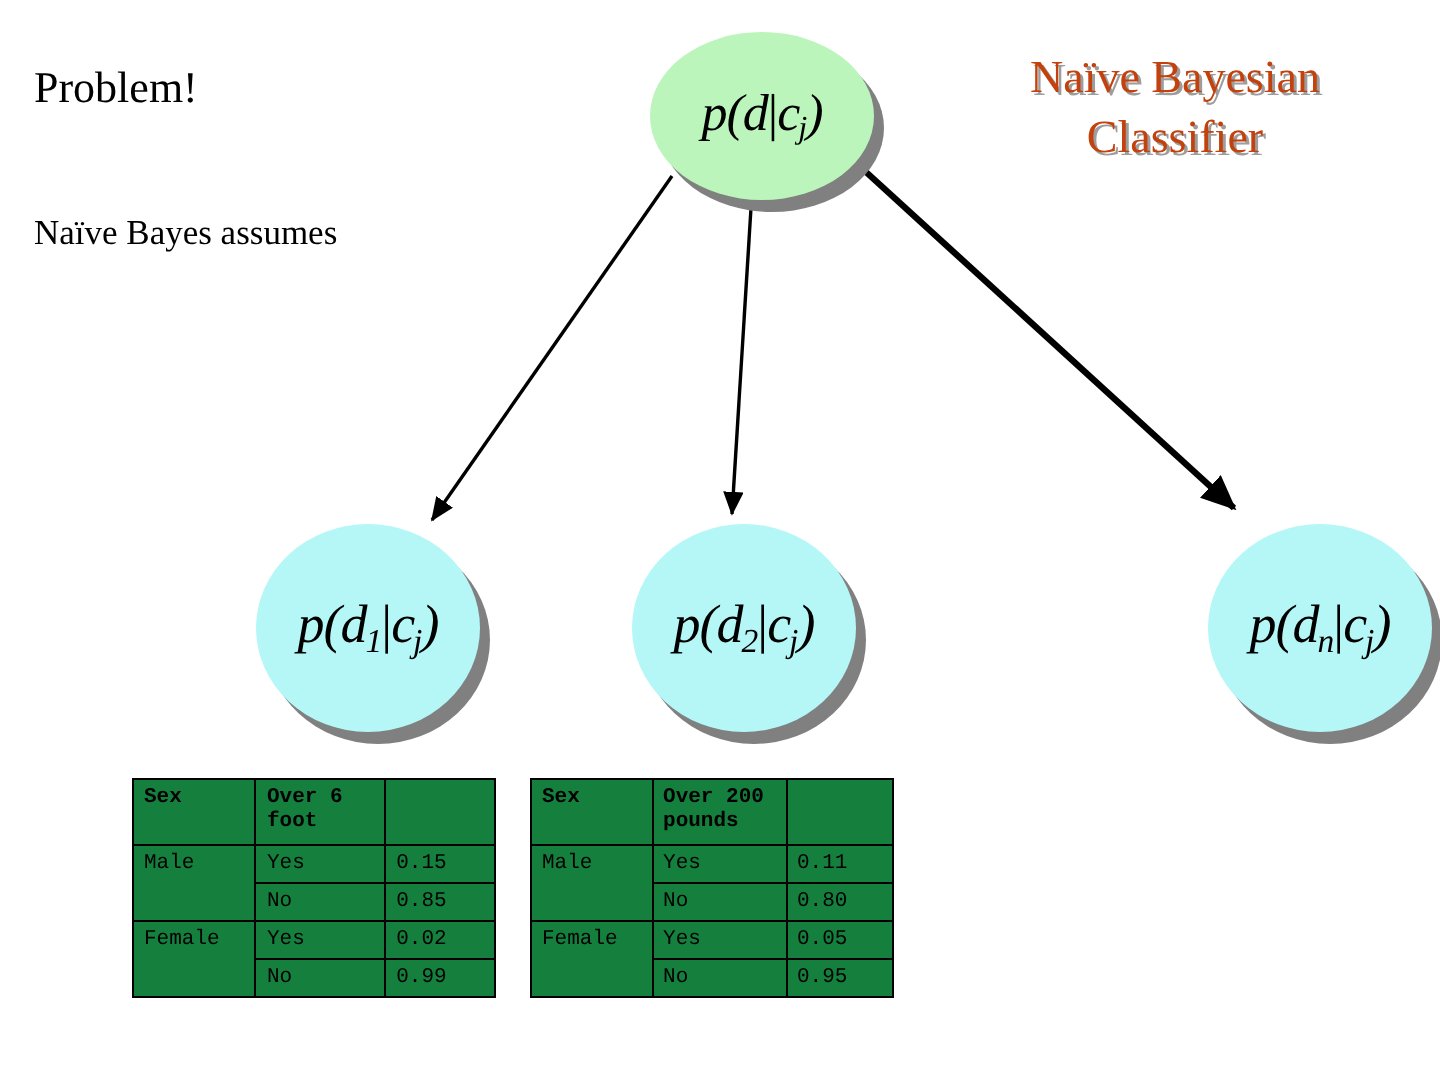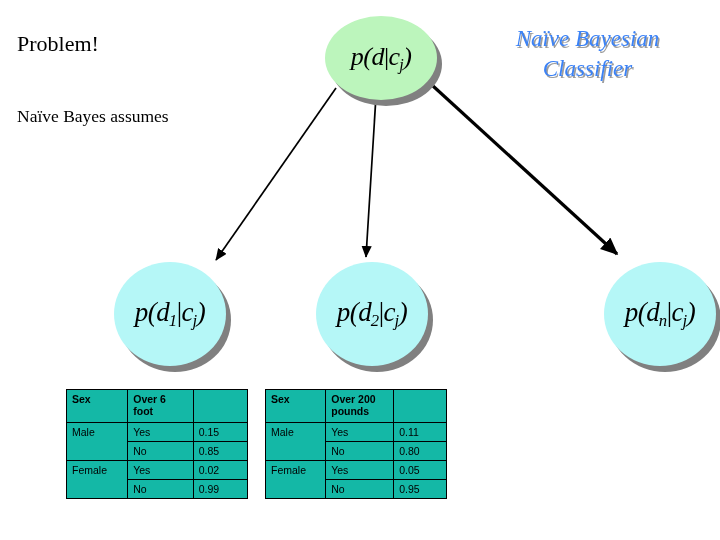--- a/index.html
+++ b/index.html
@@ -37,23 +37,22 @@
   #body-text div { white-space: nowrap; }
 
   #slide-title {
     position: absolute;
     left: 455px;
     top: 24px;
     width: 265px;
     text-align: center;
     font-size: 23px;
     line-height: 30px;
-    color: #3b82f6;
+    color: #c2410c;
     text-shadow: 1.5px 1.5px 0 rgba(140,140,140,0.85);
-    font-style: italic;
   }
   #slide-title div { white-space: nowrap; }
 
   
   .node {
     position: absolute;
   }
   .node .shadow {
     position: absolute;
     left: 5px;
@@ -95,42 +94,42 @@
 
   #node-root {
     left: 325px;
     top: 16px;
     width: 112px;
     height: 84px;
   }
   #node-root .disc { background: #bcf5bc; }
   #node-root .label { font-size: 26px; }
 
-  #node-d1 { left: 114px; top: 262px; width: 112px; height: 104px; }
+  #node-d1 { left: 128px; top: 262px; width: 112px; height: 104px; }
   #node-d2 { left: 316px; top: 262px; width: 112px; height: 104px; }
   #node-dn { left: 604px; top: 262px; width: 112px; height: 104px; }
   #node-d1 .disc, #node-d2 .disc, #node-dn .disc { background: #b5f7f7; }
 
   
   #arrows {
     position: absolute;
     left: 0;
     top: 0;
     width: 720px;
     height: 540px;
     pointer-events: none;
   }
 
   
   .prob-table {
     position: absolute;
     border-collapse: collapse;
-    font-family: Liberation Sans, sans-serif;
+    font-family: Liberation Mono, monospace;
     font-size: 10.5px;
-    background: #14b8a6;
+    background: #15803d;
   }
   .prob-table td, .prob-table th {
     border: 1.3px solid #000000;
     padding: 3px 5px;
     vertical-align: top;
     text-align: left;
     font-weight: normal;
     height: 11px;
   }
   .prob-table th {

